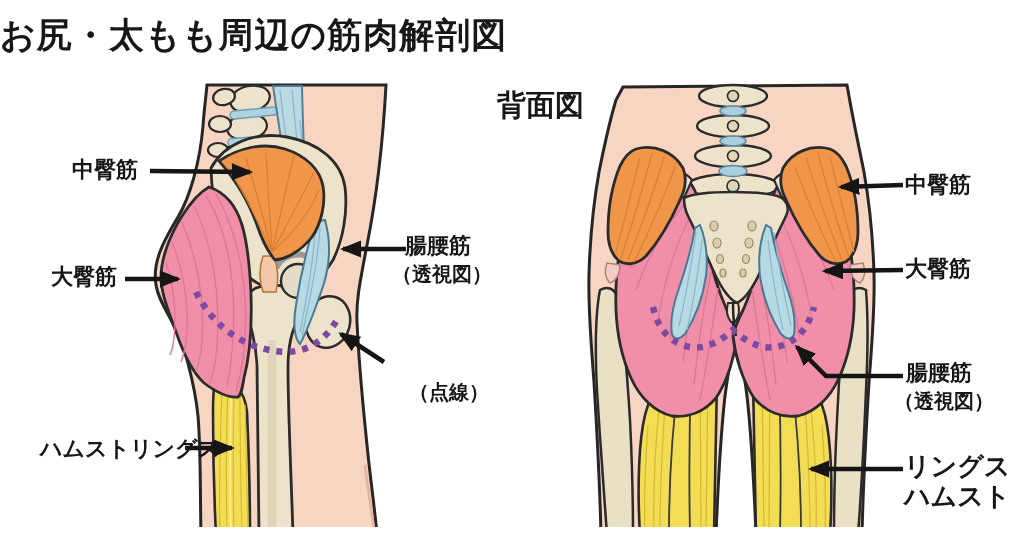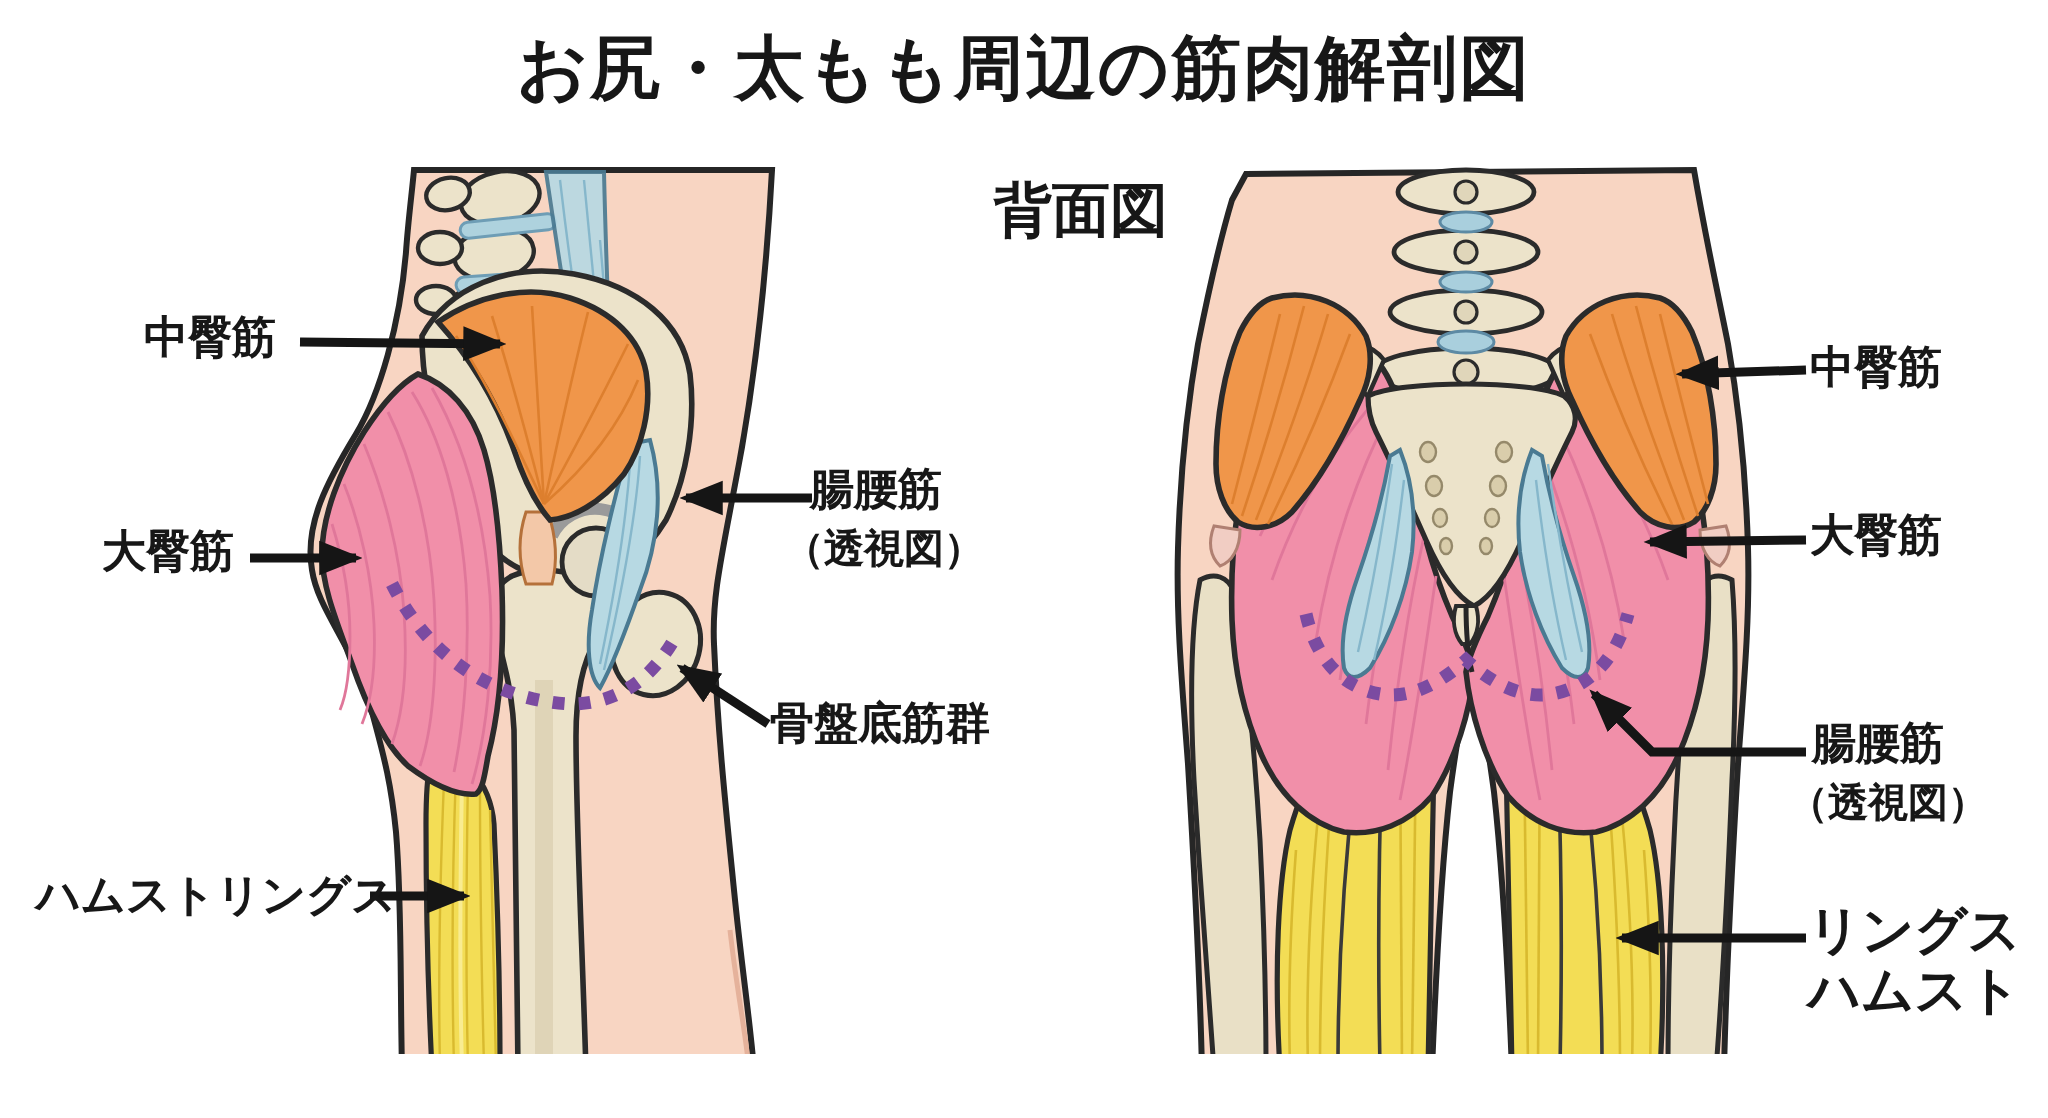--- a/index.html
+++ b/index.html
@@ -1,25 +1,25 @@
 <!DOCTYPE html>
 <html><head>
 <meta charset="utf-8">
 <style>
   html,body{margin:0;padding:0;}
   body{width:1024px;height:559px;background:#ffffff;position:relative;overflow:hidden;
        font-family:"DejaVu Sans","Liberation Sans",sans-serif;}
   .stage{position:absolute;left:0;top:0;width:1024px;height:559px;}
   svg.art{position:absolute;left:0;top:0;}
   .txt{position:absolute;color:#171717;font-weight:bold;white-space:nowrap;line-height:1.1;}
-  .title{left:0;top:16px;width:1024px;text-align:center;font-size:35px;letter-spacing:1px;}
+  .title{left:0;top:16px;width:1024px;font-size:35px;letter-spacing:1px;}
   .heading{font-size:29px;}
   .lab27{font-size:22px;}
   .lab24{font-size:20px;}
-  .lab22{font-size:22px;}
+  .lab22{font-size:22px;margin-left:22px;}
   .lab26{font-size:26px;}
 </style>
 </head>
 <body>
 
 <div class="stage">
 
 <svg class="art" width="1024" height="559" viewBox="0 0 1024 559">
   <defs>
     <marker id="ah" viewBox="0 0 10 8" refX="8.5" refY="4" markerWidth="4.8" markerHeight="3.9" orient="auto-start-reverse">
@@ -257,21 +257,21 @@
 
 <div class="txt title">お尻・太もも周辺の筋肉解剖図</div>
 
 <div class="txt heading" style="left:497px;top:90px;text-align:right;">背面図</div>
 
 <div class="txt lab27" style="left:72px;top:158px;">中臀筋</div>
 <div class="txt lab27" style="left:51px;top:265px;">大臀筋</div>
 <div class="txt lab22" style="left:18px;top:437px;">ハムストリングス</div>
 <div class="txt lab27" style="left:405px;top:234px;">腸腰筋</div>
 <div class="txt lab24" style="left:392px;top:263px;">（透視図）</div>
-<div class="txt lab27" style="left:385px;top:351px;">骨盤底筋群</div>
+<div class="txt lab24" style="left:409px;top:381px;">（点線）</div>
 
 <div class="txt lab27" style="left:905px;top:173px;">中臀筋</div>
 <div class="txt lab27" style="left:905px;top:257px;">大臀筋</div>
 <div class="txt lab27" style="left:906px;top:361px;">腸腰筋</div>
 <div class="txt lab24" style="left:894px;top:390px;">（透視図）</div>
 <div class="txt lab26" style="left:904px;top:452px;">リングス</div>
 <div class="txt lab26" style="left:904px;top:482px;">ハムスト</div>
 
 </div>
 

